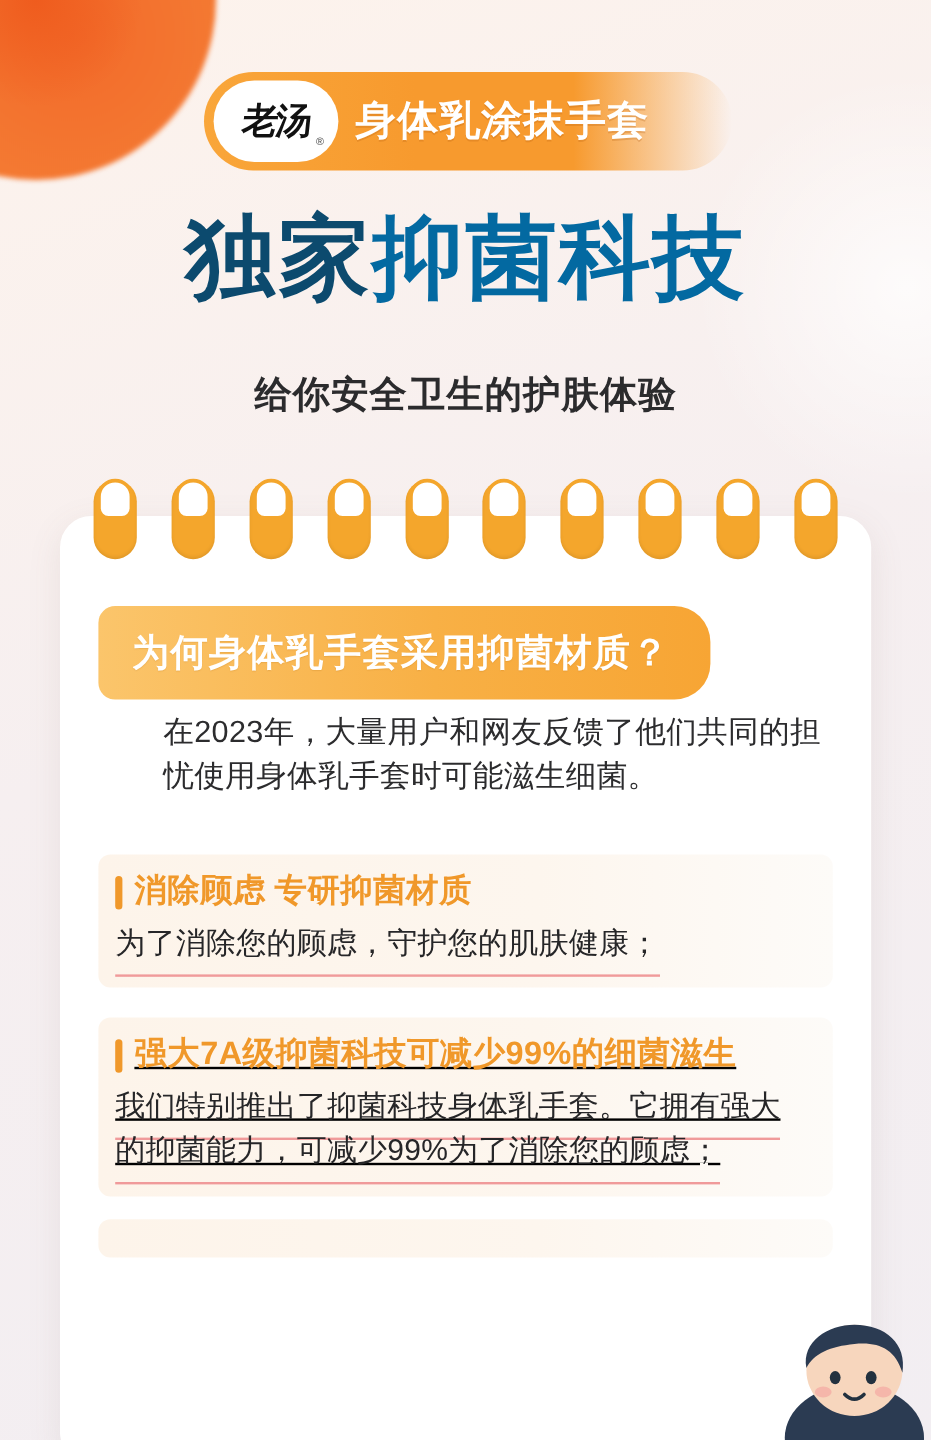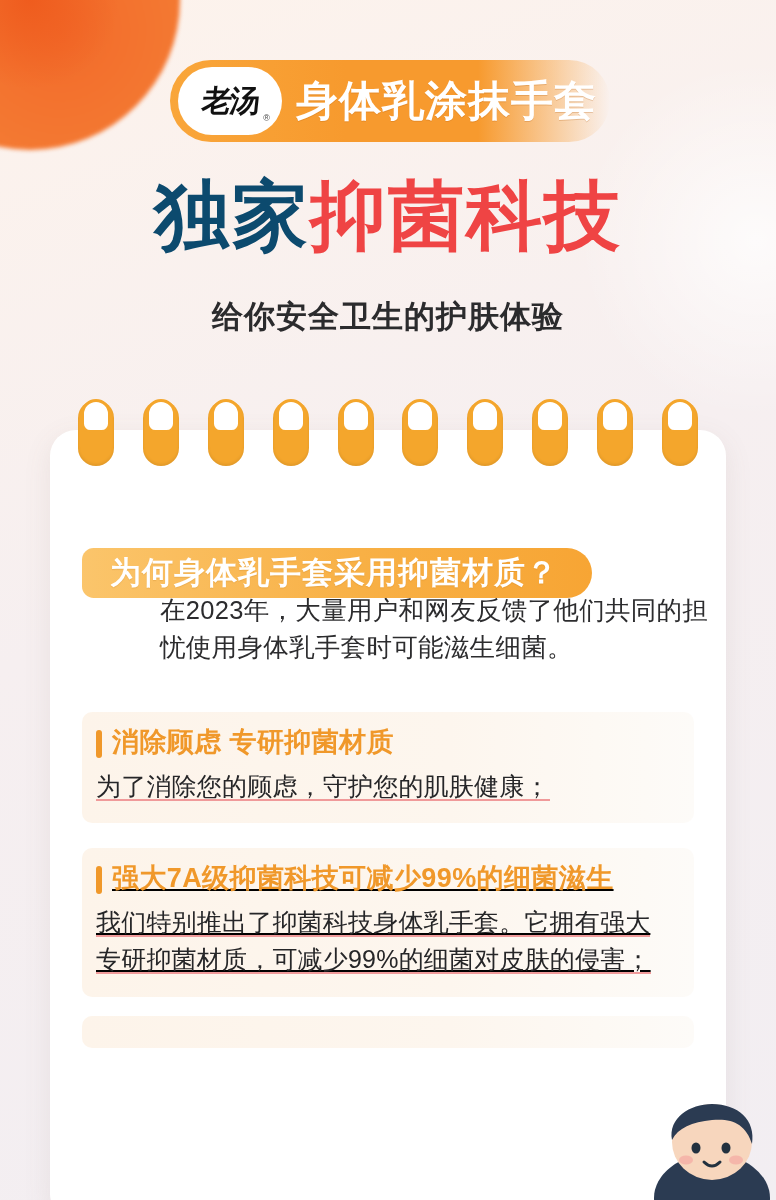--- a/index.html
+++ b/index.html
@@ -79,46 +79,46 @@
   }
   .brand-logo .reg {
     position: absolute;
     right: 12px;
     bottom: 12px;
     font-size: 9px;
     color: #444;
   }
   .brand-title {
     margin-left: 14px;
-    font-size: 42px;
+    font-size: 34px;
     font-weight: 700;
     color: #ffffff;
     letter-spacing: 1px;
     text-shadow: 0 1px 0 rgba(180,90,10,0.25);
   }
 
   
   .headline {
     position: absolute;
     top: 178px;
     left: 0;
     width: 776px;
     text-align: center;
     font-size: 76px;
     font-weight: 800;
     letter-spacing: 2px;
     line-height: 1;
     white-space: nowrap;
   }
   .headline .hl-accent { color: #0c4a6e; }
-  .headline .hl-dark { color: #ef4444; }
+  .headline .hl-dark { color: #0369a1; }
 
   .subhead {
     position: absolute;
-    top: 296px;
+    top: 308px;
     left: 0;
     width: 776px;
     text-align: center;
     font-size: 31px;
     font-weight: 700;
     color: #2b2b2d;
     letter-spacing: 1px;
   }
 
   
@@ -162,22 +162,22 @@
     border-radius: 16px 16px 10px 10px;
     background: #ffffff;
     border: 3px solid #f4a62c;
     box-sizing: border-box;
   }
 
   
   .section-banner {
     position: absolute;
     left: 82px;
-    top: 548px;
-    height: 50px;
+    top: 505px;
+    height: 78px;
     padding: 0 34px 0 28px;
     display: flex;
     align-items: center;
     border-radius: 14px 30px 30px 14px;
     background: linear-gradient(90deg, #fbc56b 0%, #f8b045 55%, #f7a534 100%);
     z-index: 6;
   }
   .section-banner span {
     font-size: 31px;
     font-weight: 700;
@@ -189,21 +189,20 @@
   
   .intro {
     position: absolute;
     left: 136px;
     top: 592px;
     width: 560px;
     font-size: 25.5px;
     line-height: 1.45;
     color: #2c2c2e;
     letter-spacing: 0.3px;
-    margin-left: 24px;
   }
 
   
   .block {
     position: absolute;
     left: 82px;
     width: 612px;
     background: linear-gradient(90deg, #fdf4ea 0%, #fdf6ee 60%, #fdfbf8 100%);
     border-radius: 10px;
     padding: 14px 16px 18px 14px;
@@ -232,25 +231,25 @@
     font-size: 25px;
     line-height: 1.5;
     color: #262628;
     letter-spacing: 0.2px;
   }
   .u {
     background-image: linear-gradient(#f09a9a, #f09a9a);
     background-repeat: no-repeat;
     background-position: 0 100%;
     background-size: 100% 2px;
-    padding-bottom: 1px;
+    padding-bottom: 14px;
     margin-top: 32px;
   }
 
-  #block-1 { top: 712px; }
+  #block-1 { top: 712px; font-family: Liberation Serif, serif; }
   #block-2 { top: 848px; text-decoration: underline; }
   #block-3 { top: 1016px; }
 
   
   .mascot {
     position: absolute;
     right: 6px;
     bottom: 0;
     width: 150px;
     height: 110px;
@@ -308,21 +307,21 @@
   </div>
 </div>
 
 <div class="block" id="block-2">
   <div class="block-title">
     <span class="title-bar"></span>
     <span>强大7A级抑菌科技可减少99%的细菌滋生</span>
   </div>
   <div class="block-body">
     <span class="u">我们特别推出了抑菌科技身体乳手套。它拥有强大</span><br>
-    <span class="u">专研抑菌材质，可减少99%的细菌对皮肤的侵害；</span>
+    <span class="u">的抑菌能力，可减少99%为了消除您的顾虑；</span>
   </div>
 </div>
 
 <div class="block" id="block-3">
 </div>
 
 <svg class="mascot" viewBox="0 0 150 110">
   <ellipse cx="92" cy="108" rx="58" ry="44" fill="#2b3b52"></ellipse>
   <ellipse cx="92" cy="52" rx="40" ry="38" fill="#f7d6bd"></ellipse>
   <path d="M52 48 C52 16 132 16 132 50 C132 34 118 24 92 24 C66 24 52 34 52 48 Z" fill="#2b3b52"></path>

